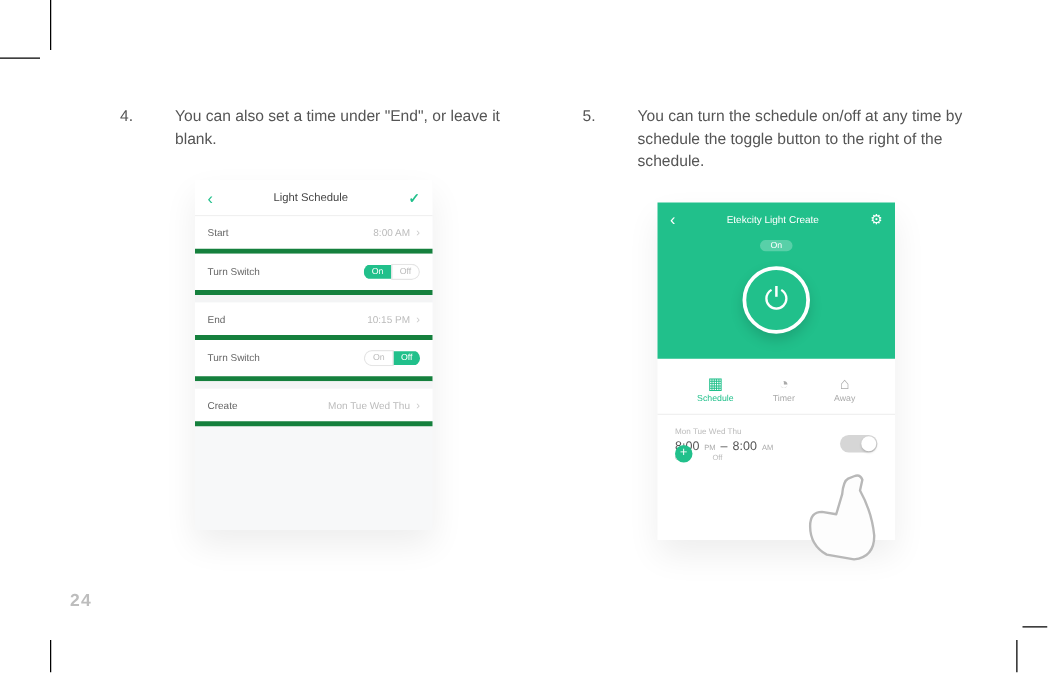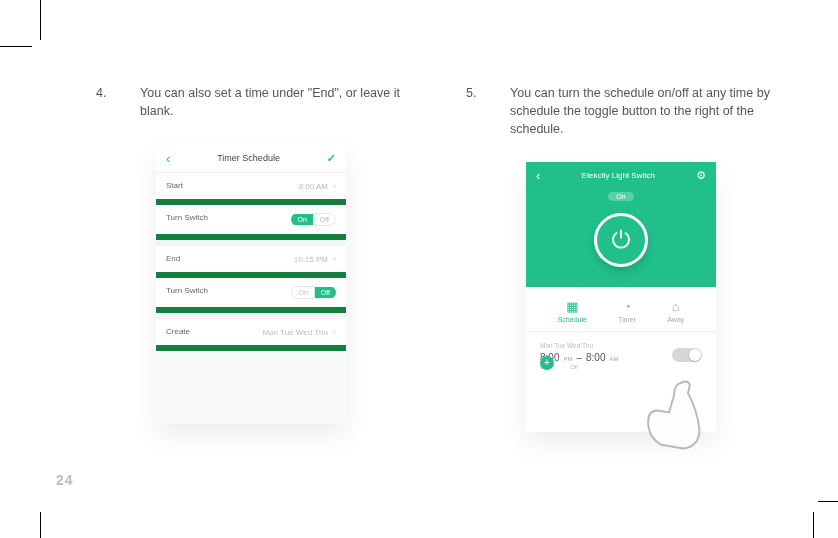--- a/index.html
+++ b/index.html
@@ -54,25 +54,25 @@
     border-bottom: 1px solid #f0f0f0;
     font-size: 9px;
     color: #444;
   }
   .phdr .back { color: #21c08b; font-size: 13px; line-height:1;}
   .phdr .check { color: #21c08b; font-size: 11px; font-weight:bold;}
   .row {
     background: #fff;
     padding: 8px 10px;
     display: flex;
-    align-items: flex-start;
+    align-items: center;
     justify-content: space-between;
     font-size: 8px;
     color: #666;
-    border-bottom: 6px solid #15803d;
+    border-bottom: 4px solid #15803d;
   }
   .row .val { color: #bbb; display:flex; align-items:center; gap:5px; }
   .chev { color: #ccc; font-size:9px; }
   .gap { height: 6px; background: #f3f4f5; }
   .pill { display:inline-flex; align-items:center; border-radius:10px; overflow:hidden; font-size:7px;}
   .pill span { padding: 2px 6px; }
   .pill .on.act { background:#21c08b; color:#fff;}
   .pill .on.inact { color:#bbb; border:1px solid #e5e5e5; border-radius:9px 0 0 9px;}
   .pill .off.act { background:#21c08b; color:#fff;}
   .pill .off.inact { color:#bbb; border:1px solid #e5e5e5; border-radius:0 9px 9px 0;}
@@ -132,21 +132,21 @@
     <div class="step">
       <div class="num">4.</div>
       <div class="body">
         <p>You can also set a time under "End", or leave it blank.</p>
       </div>
     </div>
 
     <div class="phone phone1">
       <div class="phdr">
         <span class="back">‹</span>
-        <span>Timer Schedule</span>
+        <span>Light Schedule</span>
         <span class="check">✓</span>
       </div>
       <div class="row">
         <span>Start</span>
         <span class="val">
             <span>8:00 AM</span>
             <span class="chev">›</span>
           </span>
       </div>
       <div class="row">
@@ -187,21 +187,21 @@
       <div class="num">5.</div>
       <div class="body">
         <p>You can turn the schedule on/off at any time by schedule the toggle button to the right of the schedule.</p>
       </div>
     </div>
 
     <div class="phone2">
       <div class="p2-top">
         <div class="p2-bar">
           <span class="back">‹</span>
-          <span>Etekcity Light Switch</span>
+          <span>Etekcity Light Create</span>
           <span class="gear">⚙</span>
         </div>
         <div class="p2-state">
           <span class="pill2">On</span>
         </div>
         <div class="pwr">
             <span>⏻</span>
           </div>
       </div>
 

